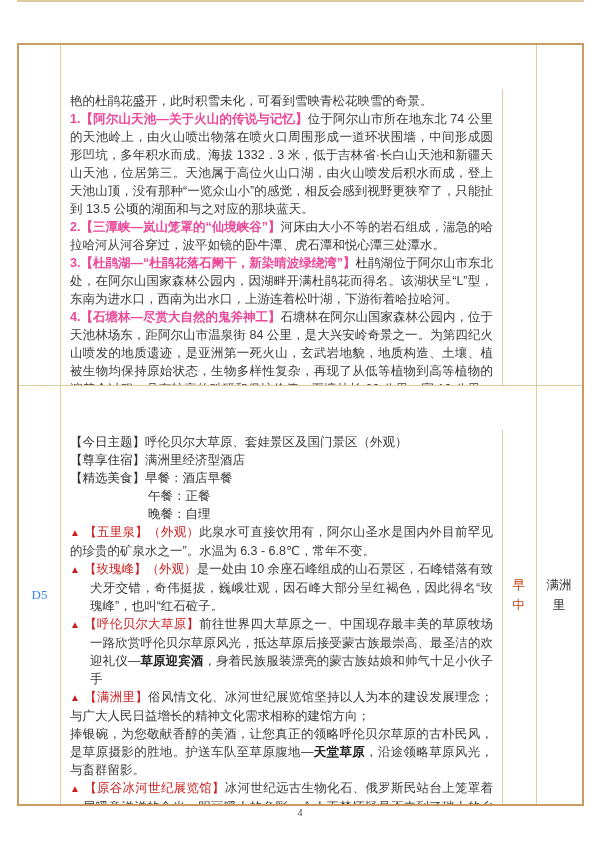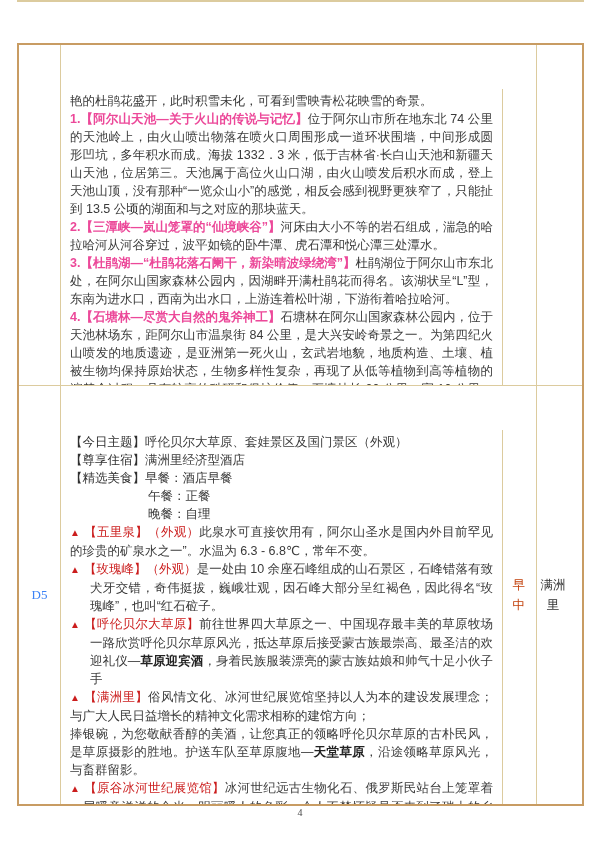--- a/index.html
+++ b/index.html
@@ -23,21 +23,21 @@
     background:#fff;
   }
   .t-row{display:flex;width:100%;overflow:hidden;}
   .t-row.r1{height:340px;}
   .t-row.r2{height:419px;border-top:1px solid var(--border-inner);}
   .c-day{width:42px;border-right:1px solid var(--border-inner);display:flex;align-items:center;justify-content:center;
          font-family:"Liberation Serif","DejaVu Serif",serif;font-size:13px;color:#3b82f6;}
   .c-main{width:442px;border-right:1px solid var(--border-inner);padding:3px 9px 0 9px;
           font-size:12.5px;line-height:18px;overflow:hidden;margin-top:44px;}
   .c-meal{width:34px;border-right:1px solid var(--border-inner);display:flex;align-items:center;justify-content:center;}
-  .c-hotel{width:44px;display:flex;align-items:center;justify-content:flex-start;}
+  .c-hotel{width:44px;display:flex;align-items:center;justify-content:center;}
   .meal-stack{width:14px;text-align:left;font-size:12.5px;line-height:20px;color:#c2410c;word-break:break-all;}
   .hotel-text{width:32px;text-align:center;font-size:12.5px;line-height:20px;color:#2f2f2f;word-break:break-all;}
   .para{margin:0;text-align:justify;}
   .sec-title{font-weight:bold;color:#ec4899;}
   .tips-title{margin:0;font-weight:bold;color:var(--tip-green);text-align:center;}
   .hline{margin:0;}
   .hline.indent{padding-left:78px;}
   .hlabel{color:#2f2f2f;}
   .spot{margin:0;text-align:justify;}
   .spot.hang{padding-left:20px;text-indent:-20px;}

